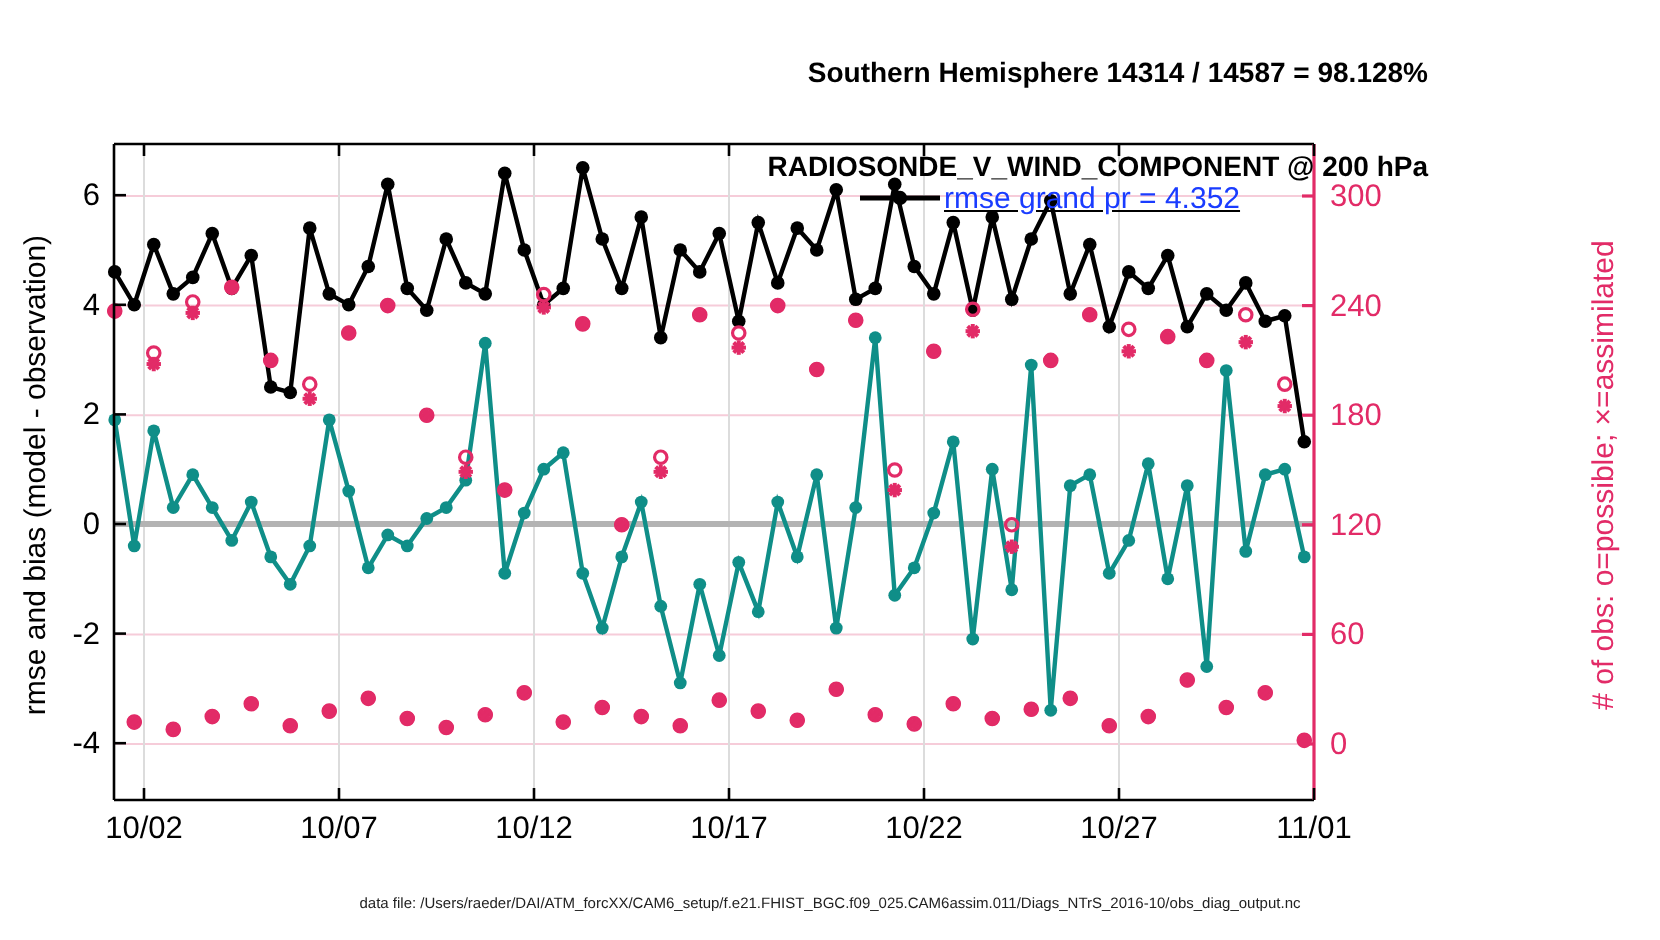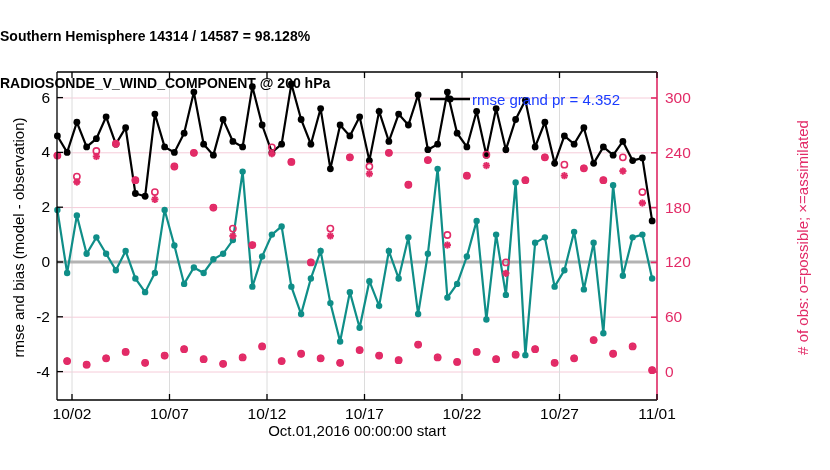--- a/index.html
+++ b/index.html
@@ -1,42 +1,42 @@
 <!DOCTYPE html>
 <html><head>
 <meta charset="utf-8">
 <style>
   html,body{margin:0;padding:0;background:#ffffff;}
   .figure{
     position:relative;width:830px;height:470px;background:#ffffff;
     font-family:"Liberation Sans",sans-serif;overflow:hidden;
   }
   .title{
-    position:absolute;left:0;width:714px;text-align:left;
+    position:absolute;left:0;width:714px;text-align:right;
     font-weight:bold;color:#000;
   }
   .title1{top:28px;font-size:14px;}
   .title2{top:47px;font-size:14px;margin-top:28px;}
   .ylabel-left{
     position:absolute;left:-147px;top:229px;width:330px;text-align:center;
     transform:rotate(-90deg);font-size:15px;color:#000;
   }
   .ylabel-right{
     position:absolute;left:637px;top:229px;width:330px;text-align:center;
     transform:rotate(-90deg);font-size:15px;color:#e22b67;
   }
   .xlabel{
     position:absolute;left:57px;top:422px;width:600px;text-align:center;
     font-size:15px;color:#000;
   }
   .caption{
     position:absolute;left:0;top:447px;width:830px;text-align:center;
     font-size:7.5px;color:#222;
   }
-  .legend{position:absolute;left:428px;top:88px;}
+  .legend{position:absolute;left:428px;top:88px;text-decoration:underline;}
   .legend-row{display:flex;align-items:center;height:22px;}
   .legend-swatch{width:44px;height:22px;flex:0 0 44px;}
   .legend-text{font-size:15px;color:#1a3cff;white-space:nowrap;}
   svg text{font-family:"Liberation Sans",sans-serif;}
 </style>
 </head>
 <body>
 
 <div class="figure">
   <svg id="plot-svg" width="830" height="470" viewBox="0 0 830 470">
@@ -558,21 +558,21 @@
         <text x="559.5" y="419" text-anchor="middle" font-size="15.5" fill="#000">10/27</text>
         <text x="657" y="419" text-anchor="middle" font-size="15.5" fill="#000">11/01</text>
       </g>
     </svg>
 
   <div class="title title1">Southern Hemisphere 14314 / 14587 = 98.128%</div>
   <div class="title title2">RADIOSONDE_V_WIND_COMPONENT @ 200 hPa</div>
 
   <div class="ylabel-left">rmse and bias (model - observation)</div>
   <div class="ylabel-right"># of obs: o=possible; ×=assimilated</div>
-  <div class="xlabel">Oct.01,2016 00:00:00 start</div>
+  <div class="caption">data file: /Users/raeder/DAI/ATM_forcXX/CAM6_setup/f.e21.FHIST_BGC.f09_025.CAM6assim.011/Diags_NTrS_2016-10/obs_diag_output.nc</div>
 
   <div class="legend">
     <div class="legend-row">
       <svg class="legend-swatch" viewBox="0 0 44 22">
         <line x1="2" y1="11" x2="42" y2="11" stroke="#000000" stroke-width="2.4"></line>
         <circle cx="22" cy="11" r="3.6" fill="#000000"></circle>
       </svg>
       <span class="legend-text">rmse grand pr = 4.352</span>
     </div>
   </div>

